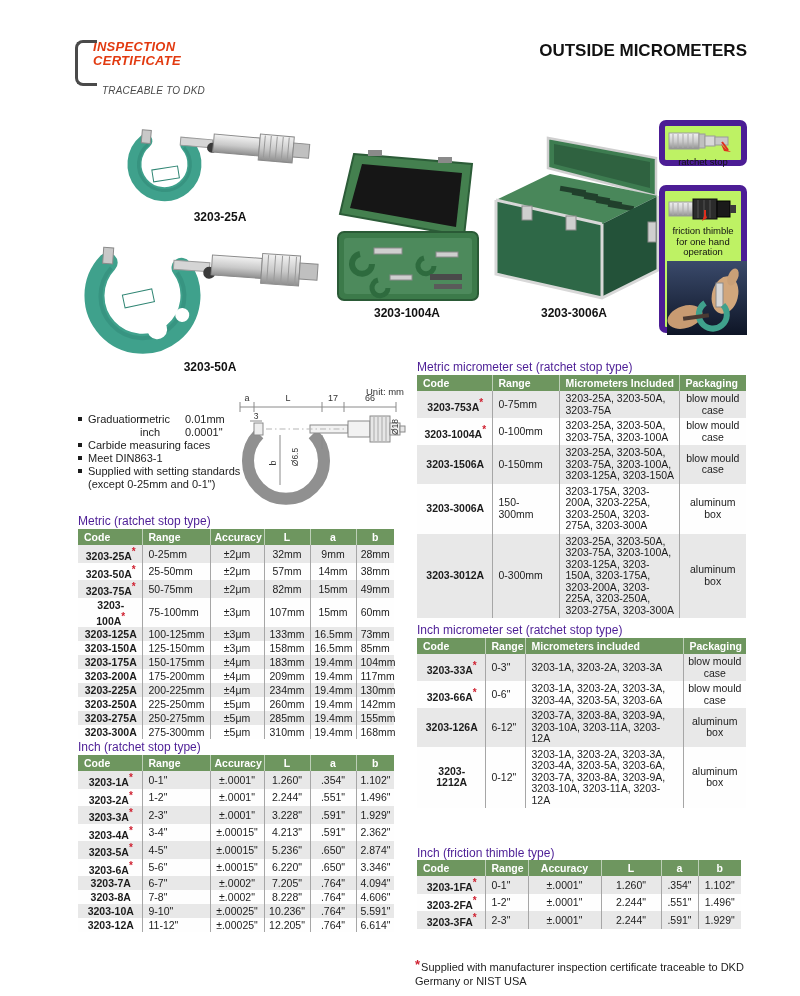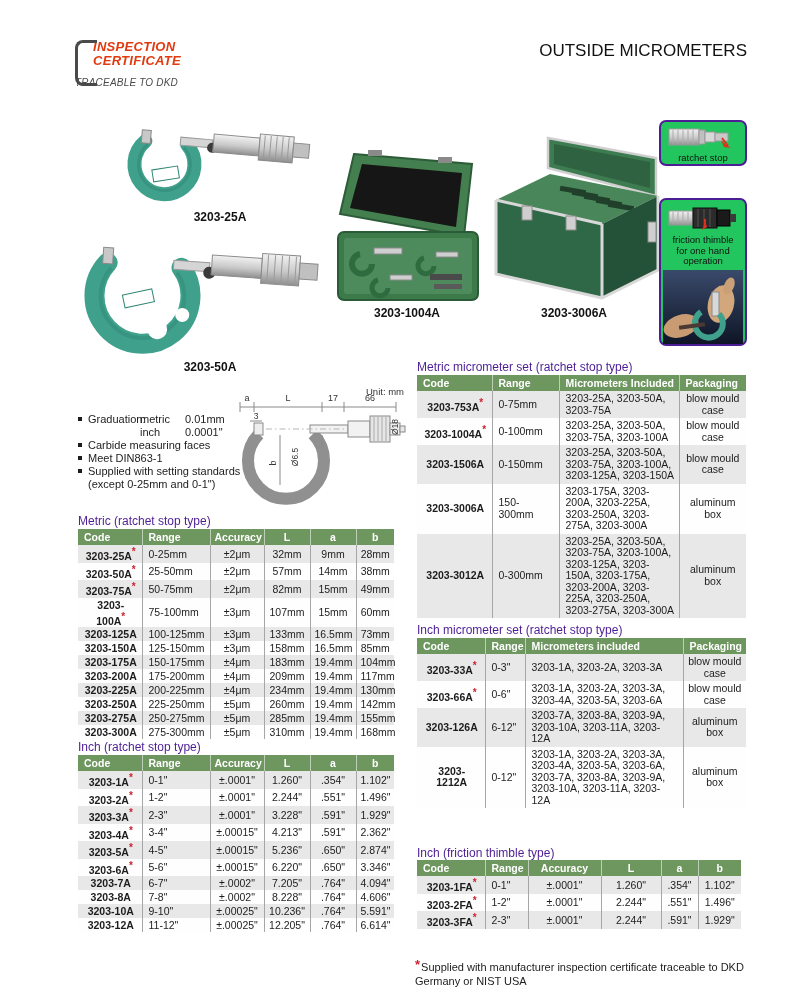--- a/index.html
+++ b/index.html
@@ -6,29 +6,29 @@
   html,body { background:#ffffff; }
   body { font-family:"Liberation Sans", sans-serif; color:#222; }
   #page { position:relative; width:800px; height:996px; background:#fff; overflow:hidden;padding-left:48px; }
 
   
   #logo { position:absolute; left:75px; top:40px; width:130px; }
   #logo .bracket { position:absolute; left:0; top:0; width:22px; height:46px;
     border:3px solid #4a4a4a; border-right:none; border-radius:8px 0 0 8px; }
   #logo .l1,#logo .l2 { margin-left:18px; font-style:italic; font-weight:bold;
     font-size:13px; letter-spacing:.3px; color:#e23a10; line-height:14px; }
-  #logo .l3 { margin-top:9px; font-style:italic; font-size:10px; color:#4a4a4a; letter-spacing:.2px; }
-  #page-title { position:absolute; top:41px; right:53px; font-size:17px; font-weight:normal; color:#111; }
+  #logo .l3 { margin-top:17px; font-style:italic; font-size:10px; color:#4a4a4a; letter-spacing:.2px;text-align:right; }
+  #page-title { position:absolute; top:41px; right:53px; font-size:17px; font-weight:bold; color:#111; }
 
   
   .prod-label { position:absolute; text-align:center; font-weight:bold; font-size:12px; color:#111; }
 
   
-  .callout { position:absolute; left:659px; width:88px; border:2px solid #4c1d95; border-radius:7px;
-    background:#22c55e; text-align:center; padding:3px 2px; }
+  .callout { position:absolute; left:659px; width:88px; border:6px solid #4c1d95; border-radius:7px;
+    background:#bef264; text-align:center; padding:3px 2px; }
   .callout .cap { font-size:9.5px; line-height:10.5px; color:#111; }
 
   
   #features { position:absolute; left:78px; top:413px; width:175px; }
   .f-line { font-size:11px; line-height:13px; color:#1c1c1c; white-space:nowrap; }
   .f-line .bullet { display:inline-block; width:4px; height:4px; background:#1c1c1c; margin-right:6px; vertical-align:2px; }
   .g-label { display:inline-block; width:52px; }
   .g-key  { display:inline-block; width:45px; }
   .f-cont { padding-left:62px; }
   .f-cont2 { padding-left:10px; }
@@ -191,21 +191,21 @@
         </g>
       <rect x="32" y="5" width="6" height="14" fill="#bfbfbf" stroke="#9a9a9a"></rect>
       <rect x="38" y="7" width="10" height="10" fill="#d8d8d8" stroke="#9a9a9a"></rect>
       <rect x="48" y="8" width="13" height="8" fill="#c8c8c8" stroke="#9a9a9a"></rect>
       <polygon points="54,15 59,20 64,23 57,22" fill="#e02f1d"></polygon>
       <line x1="55" y1="13" x2="61" y2="21" stroke="#e02f1d" stroke-width="2"></line>
     </svg>
     <div class="cap">ratchet stop</div>
   </div>
 
-  <div class="callout" style="top:198px;height:148px">
+  <div class="callout" style="top:185px;height:148px">
     <svg width="72" height="28" viewBox="0 0 72 28">
       <rect x="2" y="8" width="24" height="14" fill="url(#met)" stroke="#9a9a9a"></rect>
       <g stroke="#aaa">
           <line x1="6" y1="9" x2="6" y2="21"></line>
           <line x1="11" y1="9" x2="11" y2="21"></line>
           <line x1="16" y1="9" x2="16" y2="21"></line>
           <line x1="21" y1="9" x2="21" y2="21"></line>
         </g>
       <rect x="26" y="5" width="24" height="20" fill="#2b2b2b" stroke="#111"></rect>
       <g stroke="#555">

